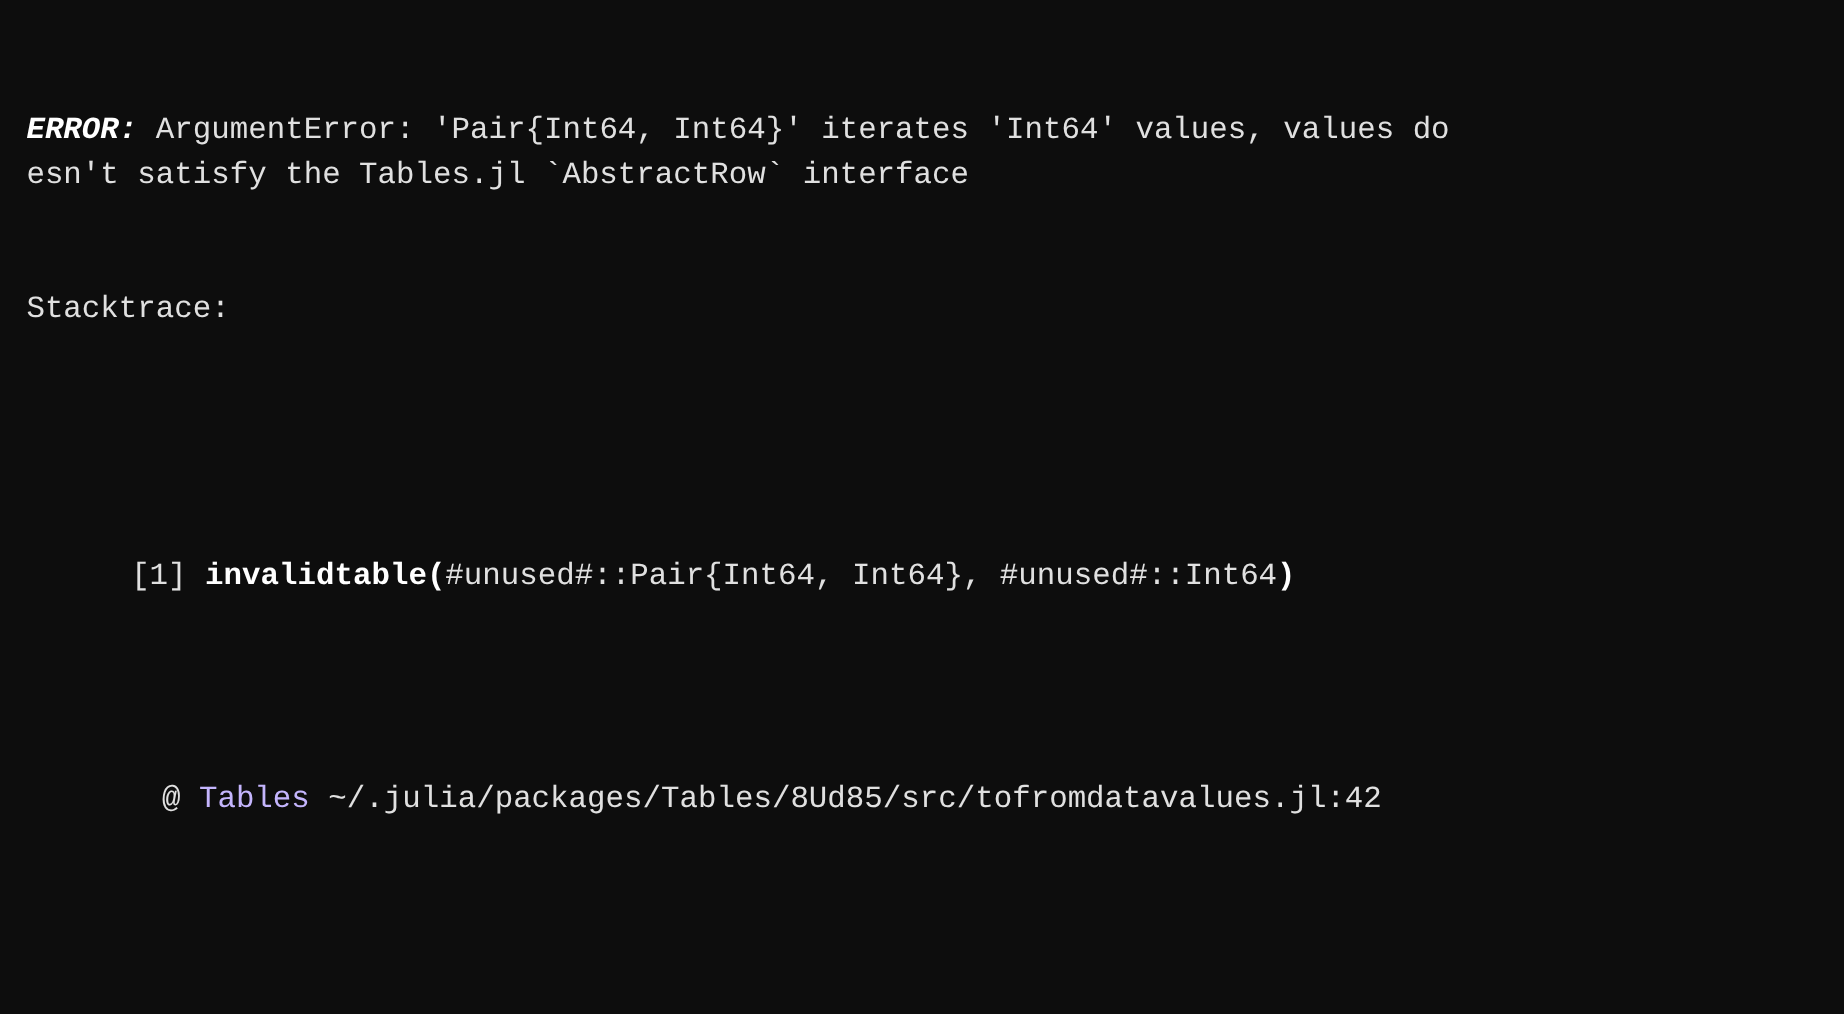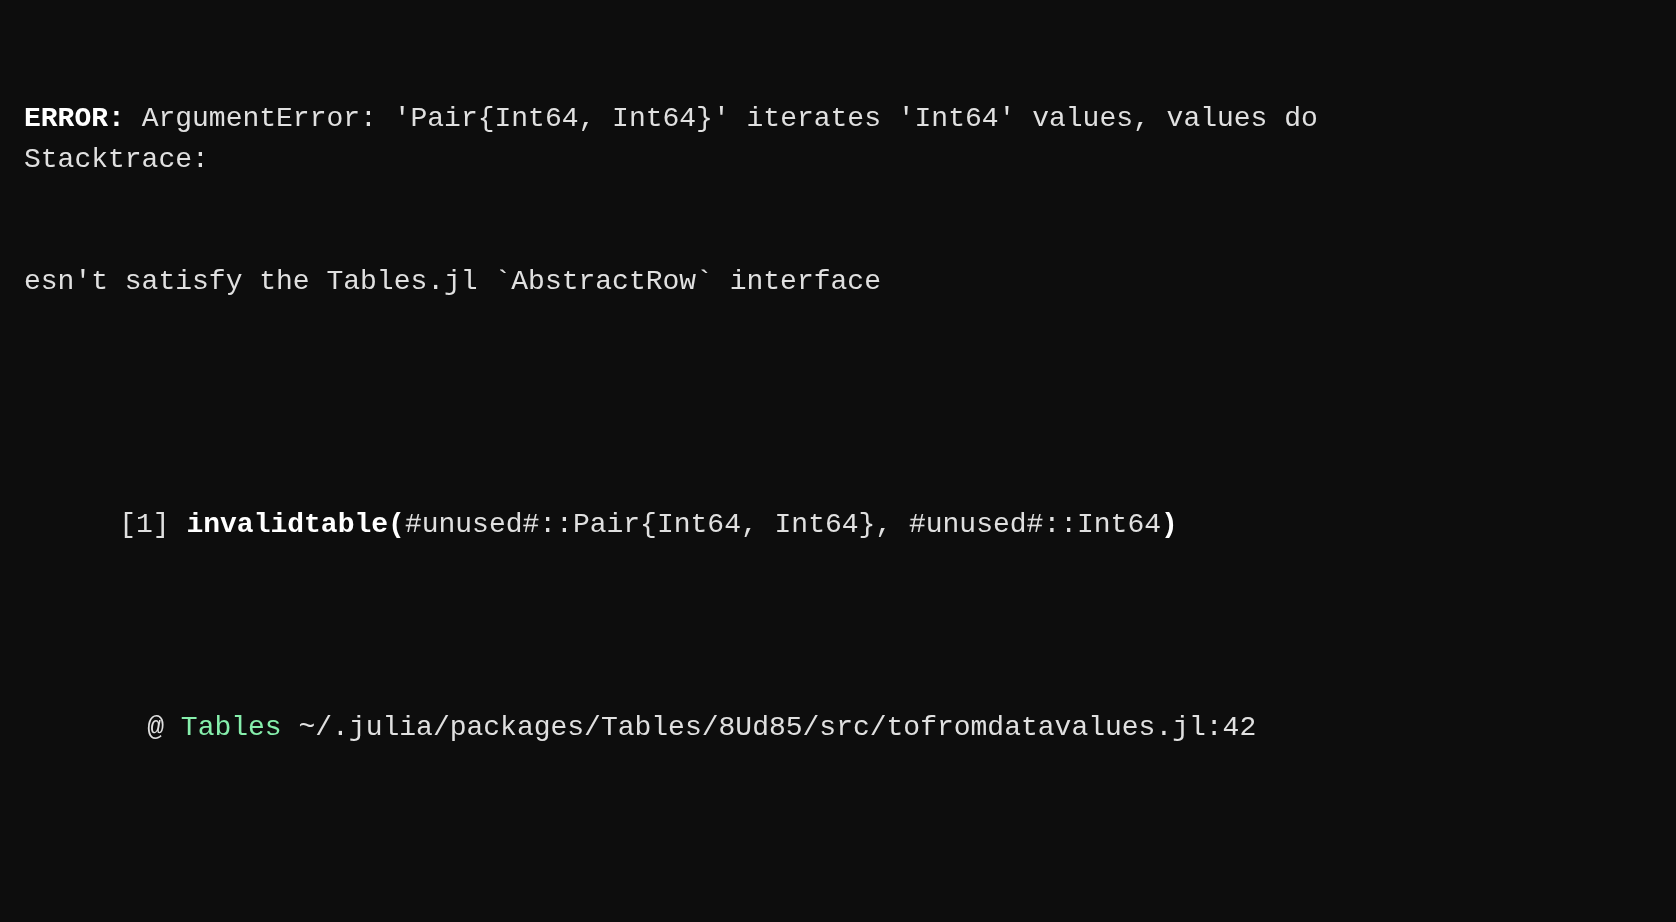--- a/index.html
+++ b/index.html
@@ -21,42 +21,42 @@
     }
 
     .terminal {
       white-space: pre-wrap;
       word-break: break-all;
     }
 
     .green { color: #4ec94e; }
     .red { color: #ff3333; }
     .bold-white { color: #ffffff; font-weight: bold; }
-    .magenta { color: #86efac; }
+    .magenta { color: #c4b5fd; }
     .underline { }
     .normal { color: #e0e0e0; }
 
     .line {
       display: block;
     }
 
     .indent1 {
       padding-left: 28px;
     }
 
     .indent2 {
       padding-left: 56px;
     }
   </style>
 </head>
 <body>
 
 <div class="terminal">
-  <span class="line"><span class="red bold-white" style="font-weight:bold;">ERROR:</span><span class="normal"> ArgumentError: 'Pair{Int64, Int64}' iterates 'Int64' values, values do</span></span><span class="line"><span class="normal">Stacktrace:</span></span>
-  <span class="line"><span class="normal">esn't satisfy the Tables.jl `AbstractRow` interface</span></span>
+  <span class="line"><span class="red bold-white" style="font-weight:bold;font-style:italic;">ERROR:</span><span class="normal"> ArgumentError: 'Pair{Int64, Int64}' iterates 'Int64' values, values do</span></span><span class="line"><span class="normal">esn't satisfy the Tables.jl `AbstractRow` interface</span></span>
+  <span class="line"><span class="normal">Stacktrace:</span></span>
 
   
   <span class="line indent1">
     <span class="normal">[1] </span><span class="bold-white">invalidtable(</span><span class="normal">#unused#::Pair{Int64, Int64}, #unused#::Int64</span><span class="bold-white">)</span>
   </span>
   <span class="line indent2">
     <span class="normal">@ </span><span class="magenta">Tables</span><span class="normal underline"> ~/.julia/packages/Tables/8Ud85/src/tofromdatavalues.jl:42</span>
   </span>
 
   

